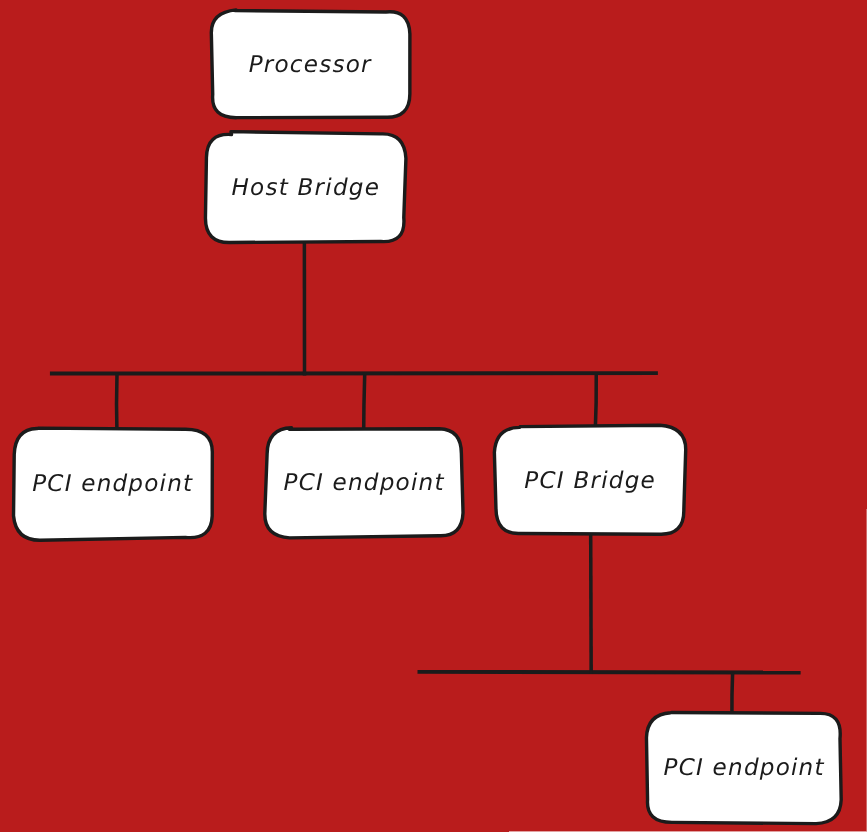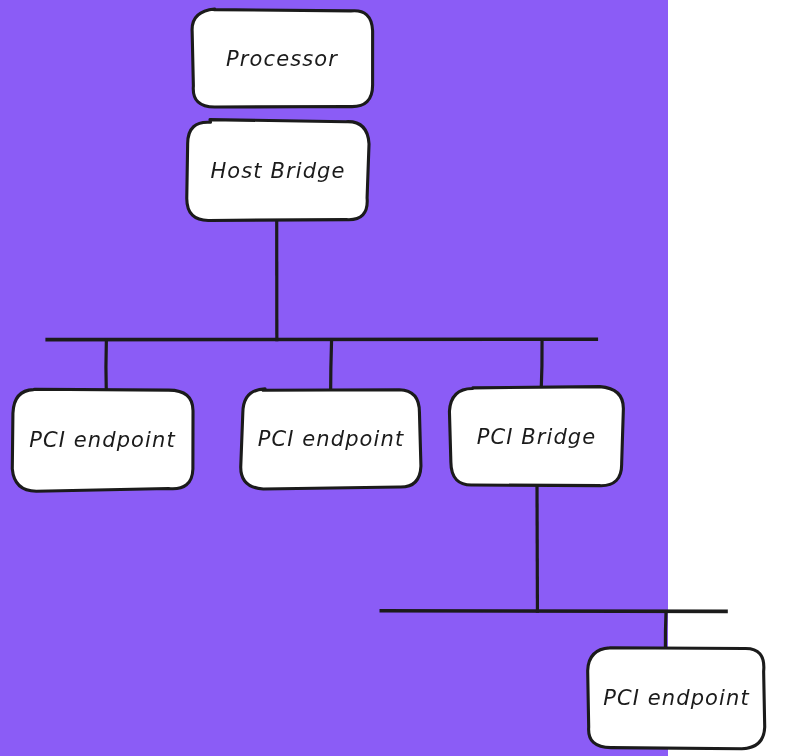--- a/index.html
+++ b/index.html
@@ -9,23 +9,23 @@
     background: #ffffff;
   }
   body {
     width: 788px;
     height: 756px;
     overflow: hidden;
     font-family: "DejaVu Sans", sans-serif;
   }
   #diagram-root {
     position: relative;
-    width: 668px;
+    width: 788px;
     height: 756px;
-    background: #8b5cf6;
+    background: #b91c1c;
   }
   svg#diagram-canvas {
     display: block;
     width: 788px;
     height: 756px;
   }
   .node-shape {
     fill: #ffffff;
     stroke: #1b1b1b;
     stroke-width: 3.1;

